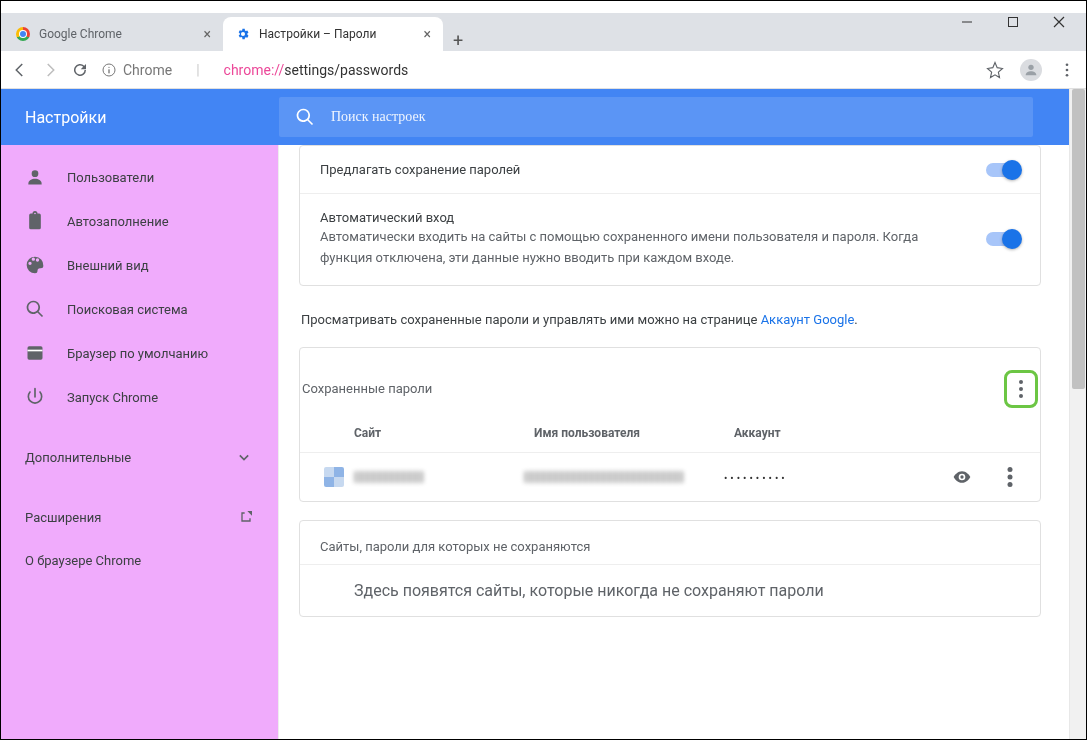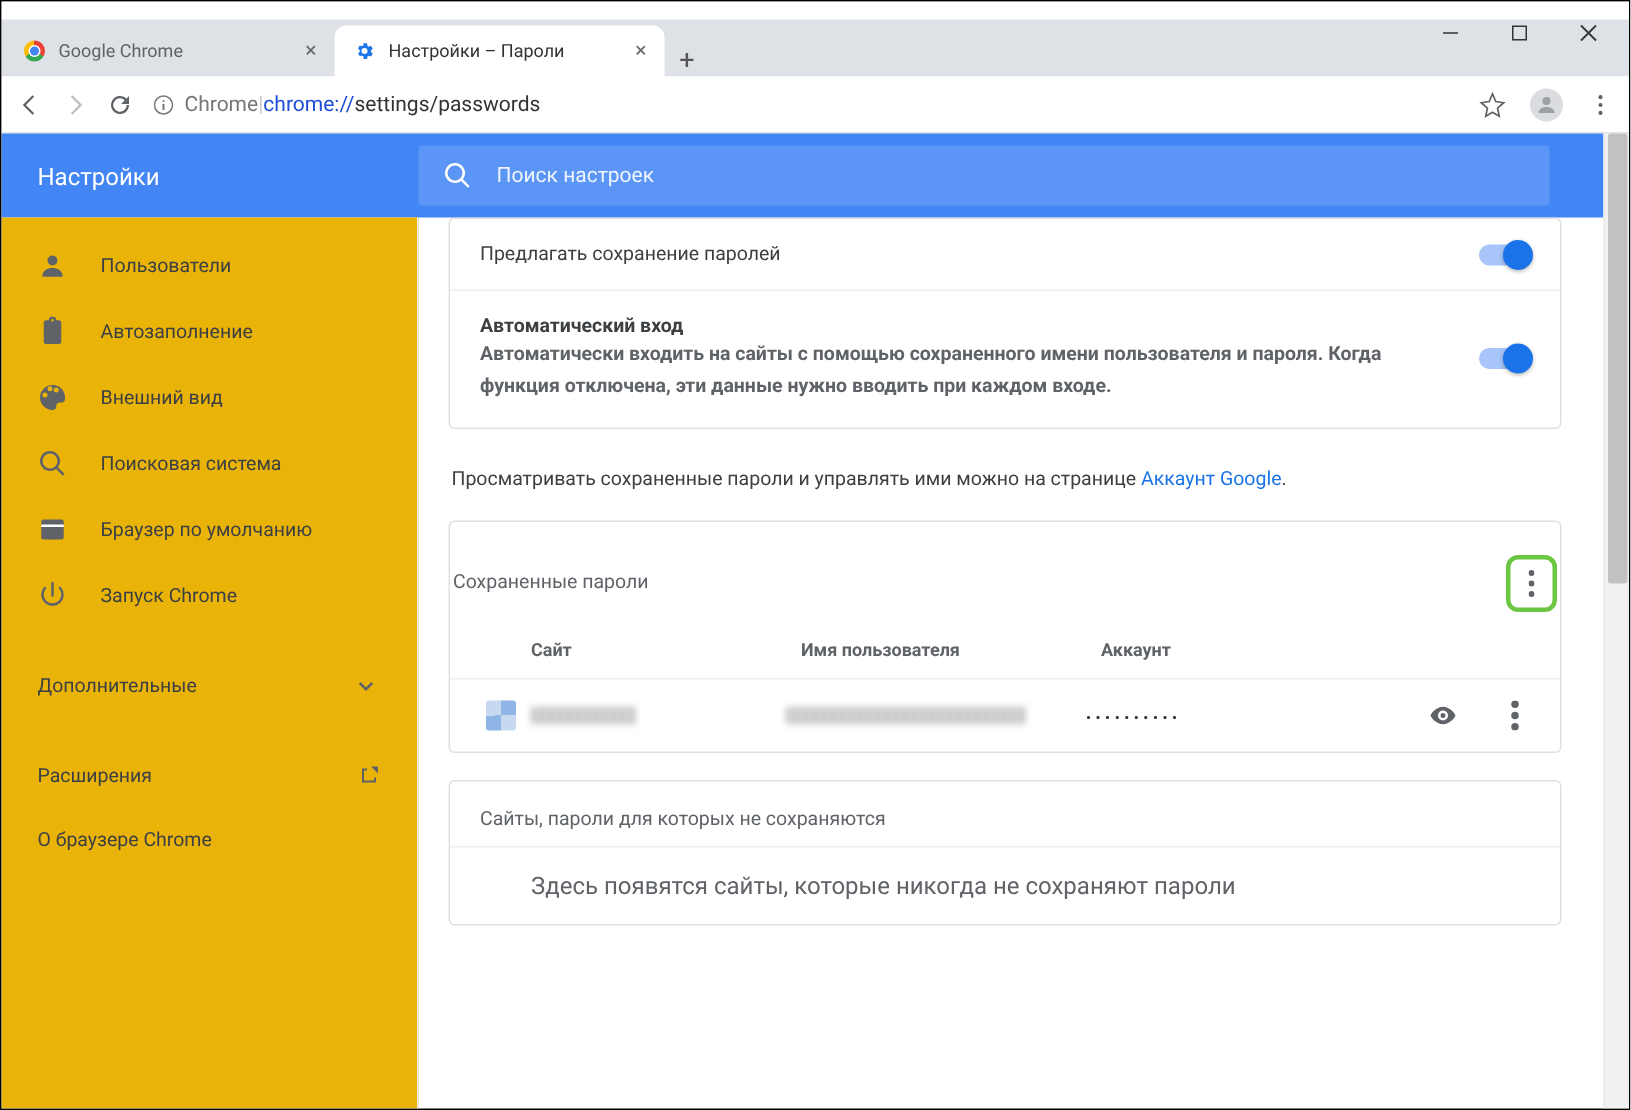--- a/index.html
+++ b/index.html
@@ -17,61 +17,61 @@
 .tab-new { width: 30px; display: flex; align-items: center; justify-content: center; color: #555; font-size: 18px; }
 .fav-chrome { width: 14px; height: 14px; border-radius: 50%; background: conic-gradient(#ea4335 0 120deg, #34a853 0 240deg, #fbbc05 0 360deg); position: relative; }
 .fav-chrome::after { content: ""; position: absolute; inset: 3px; border-radius: 50%; background: #fff; }
 .fav-chrome::before { content: ""; position: absolute; inset: 4px; border-radius: 50%; background: #4285f4; z-index: 1; }
 .fav-gear { width: 14px; height: 14px; fill: #1a73e8; }
 
 .addrbar { display: flex; align-items: center; background: #fff; height: 38px; padding: 0 10px; gap: 12px; border-bottom: 1px solid #e0e0e0; }
 .nav-icon { color: #5f6368; display: flex; align-items: center; justify-content: center; }
 .nav-icon.disabled { color: #bdbdbd; }
 .nav-icon svg { width: 18px; height: 18px; }
-.url-area { display: flex; align-items: center; flex: 1; gap: 0; font-size: 14px; color: #777; }
+.url-area { display: flex; align-items: center; flex: 1; gap: 24px; font-size: 14px; color: #777; }
 .url-chip { display: flex; align-items: center; gap: 6px; }
 .url-text { color: #333; }
-.url-scheme { color: #1d4ed8; }
+.url-scheme { color: #ec4899; }
 .addr-right { margin-left: auto; display: flex; align-items: center; gap: 16px; }
 .avatar-icon { width: 22px; height: 22px; border-radius: 50%; background: #dadce0; display: flex; align-items: center; justify-content: center; }
 .avatar-icon svg { width: 16px; height: 16px; fill: #9aa0a6; }
 
 .content-wrap { display: flex; flex: 1; min-height: 0; }
 .page-col { flex: 1; display: flex; flex-direction: column; }
 .scroll-col { width: 17px; background: #f1f1f1; border-left: 1px solid #e8e8e8; position: relative; }
 .scroll-thumb { position: absolute; left: 2px; top: 0; width: 13px; height: 300px; background: #c1c1c1; border-radius: 2px; }
 
 .blue-header { background: #4285f4; display: flex; align-items: center; height: 56px; color: #fff; }
 .blue-title { width: 278px; padding-left: 24px; font-size: 16px; }
 .blue-search { flex: 1; display: flex; align-items: center; background: #5b95f5; height: 40px; margin-right: 36px; border-radius: 2px; padding: 0 16px; gap: 16px; }
 .blue-search svg { fill: #fff; width: 20px; height: 20px; }
-.blue-search .search-text { color: rgba(255,255,255,0.9); font-size: 14px; }
+.blue-search .search-text { color: rgba(255,255,255,0.9); font-size: 14px; font-family: Liberation Serif, serif; }
 
 .main-body { display: flex; flex: 1; min-height: 0; }
-.sidebar { width: 278px; background: #eab308; border-right: 1px solid #eee; padding-top: 10px; }
+.sidebar { width: 278px; background: #f0abfc; border-right: 1px solid #eee; padding-top: 10px; }
 .side-item { display: flex; align-items: center; padding: 12px 24px; gap: 22px; color: #3c4043; font-size: 13px; }
 .side-item svg { width: 20px; height: 20px; fill: #5f6368; }
 .side-expand { display: flex; align-items: center; justify-content: space-between; padding: 14px 24px; color: #3c4043; font-size: 13px; gap: 32px; }
 .side-expand svg { width: 20px; height: 20px; fill: #5f6368; }
 .side-plain { padding: 14px 24px; color: #3c4043; font-size: 13px; display: flex; align-items: center; justify-content: space-between; }
 .side-plain svg { width: 16px; height: 16px; fill: #5f6368; }
 .side-gap { height: 14px; }
 
 .settings-panel { flex: 1; overflow: hidden; padding: 0 28px 0 20px; }
 .panel-header { display: flex; align-items: center; height: 60px; gap: 20px; }
 .panel-header .back-arrow { color: #5f6368; }
 .panel-header .ph-title { font-size: 15px; color: #333; font-weight: 500; }
 .panel-header .ph-spacer { flex: 1; }
 .panel-header svg { width: 20px; height: 20px; fill: #5f6368; }
 .pw-search { display: flex; align-items: center; gap: 8px; border-bottom: 1px solid #ccc; padding: 2px 0; width: 170px; }
 .pw-search .pw-search-text { font-size: 14px; color: #888; }
 
 .card { border: 1px solid #e0e0e0; border-radius: 4px; margin-bottom: 18px; }
 .row { padding: 16px 20px; display: flex; align-items: center; gap: 14px; }
-.row + .row { border-top: 1px solid #eee; font-weight: bold; }
+.row + .row { border-top: 1px solid #eee; }
 .row-title { font-size: 13px; color: #3c4043; }
 .row-desc { font-size: 13px; color: #5f6368; line-height: 1.6; margin-top: 2px; }
 .row-text { flex: 1; }
 .toggle { width: 34px; height: 14px; background: #a7c5f9; border-radius: 8px; position: relative; flex-shrink: 0; }
 .toggle::after { content: ""; position: absolute; right: -2px; top: -3px; width: 20px; height: 20px; background: #1a73e8; border-radius: 50%; box-shadow: 0 1px 3px rgba(0,0,0,0.3); }
 
 .note { font-size: 13px; color: #3c4043; padding: 8px 2px 20px; }
 .note a { color: #1a73e8; text-decoration: none; }
 
 .section-title { font-size: 13px; color: #5f6368; padding: 22px 2px 6px; display: flex; align-items: center; justify-content: space-between; }

